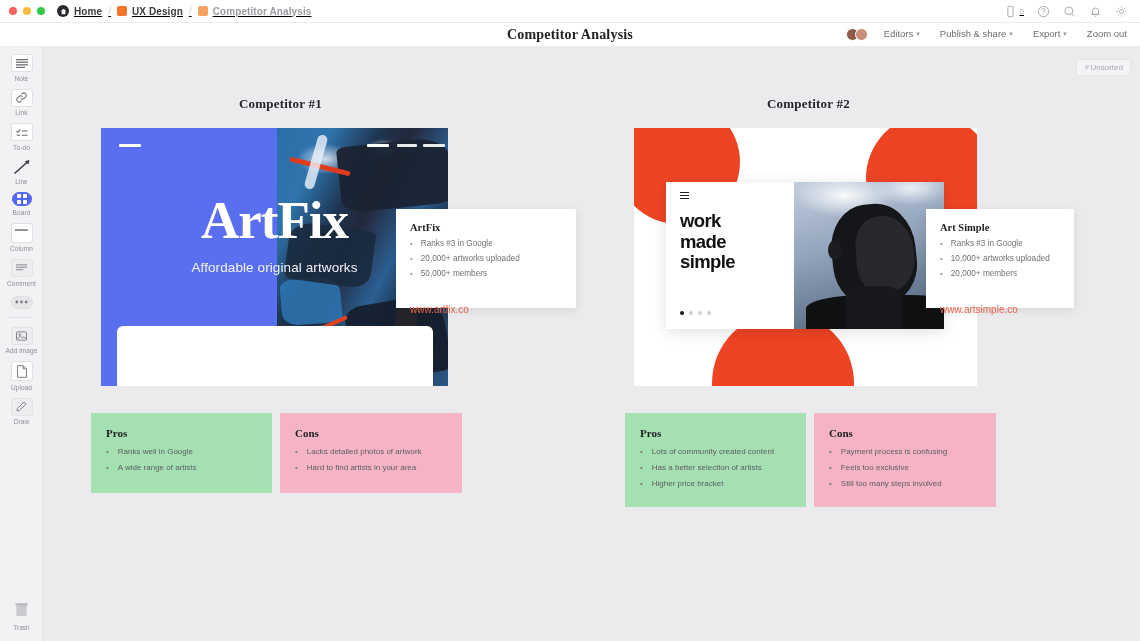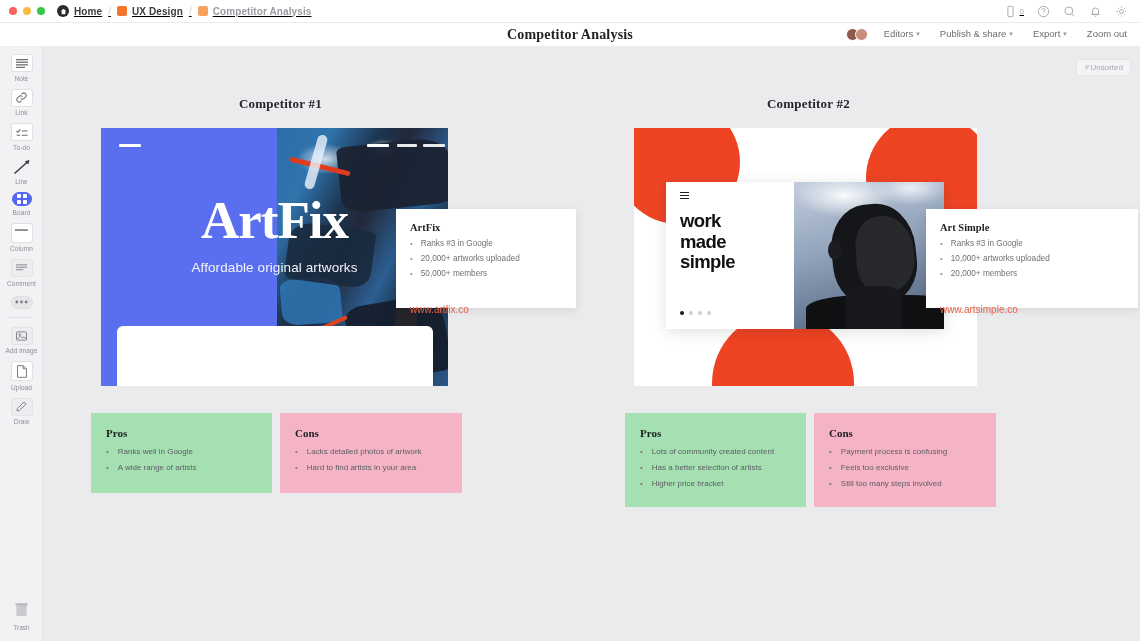--- a/index.html
+++ b/index.html
@@ -180,21 +180,21 @@
   .ph-neck { position: absolute; top: 104px; left: 52px; width: 56px; height: 46px; background: #17191c; border-radius: 22% 30% 0 0; }
   .ph-shoulder { position: absolute; bottom: 0; left: 12px; width: 150px; height: 34px; background: #0f1113; border-radius: 40% 30% 0 0; }
   .ph-ear { position: absolute; top: 58px; left: 34px; width: 14px; height: 20px; background: #1b1d21; border-radius: 50%; }
 
   
   .infocard {
     position: absolute; background: #fff; z-index: 20;
     box-shadow: 0 2px 9px rgba(0,0,0,.10); padding: 13px 14px 12px 14px;
   }
   #info1 { top: 162px; left: 353px; width: 180px; height: 99px; }
-  #info2 { top: 162px; left: 883px; width: 212px; height: 99px; }
+  #info2 { top: 162px; left: 883px; width: 148px; height: 99px; }
   .ic-title { font-family: "Liberation Serif", serif; font-size: 10.5px; font-weight: bold; color: #1e1f23; margin-bottom: 7px; }
   .ic-li { font-size: 8.2px; color: #6f7076; display: flex; gap: 8px; margin-bottom: 7px; line-height: 1; }
   .ic-li .bu { color: #9a9aa0; font-size: 8px; }
   .ic-link { font-size: 10px; color: #e8644a; margin-top: 18px; display: inline-block; }
 
   
   .pcbox { position: absolute; padding: 14px 15px 2px 15px; }
   .pcbox.pros { background: #a5e0b2; }
   .pcbox.cons { background: #f4b4c6; }
   #pc1p { top: 366px; left: 48px; width: 181px; height: 80px; }

